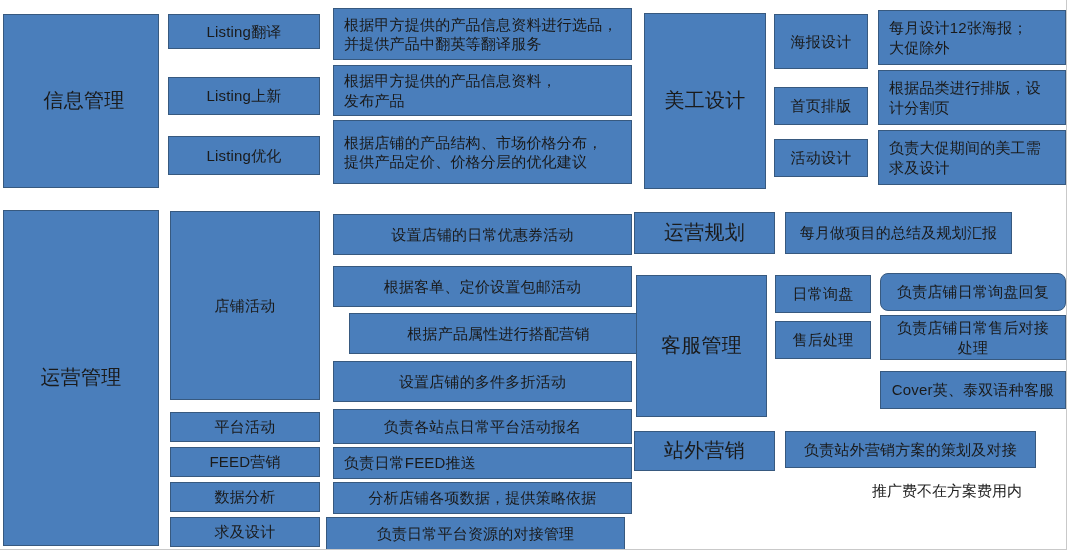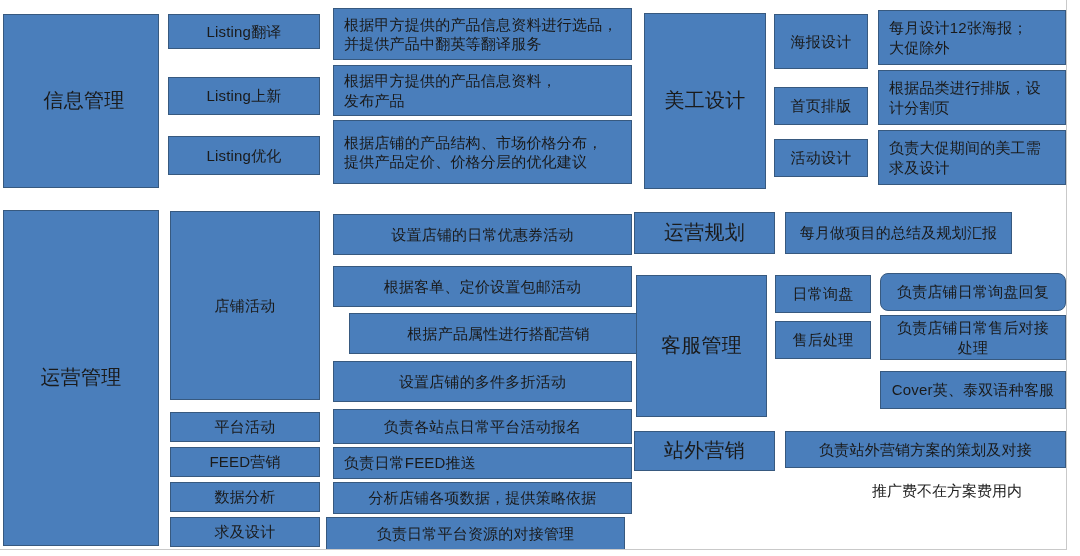--- a/index.html
+++ b/index.html
@@ -117,20 +117,20 @@
 
   <div class="box sub" style="left:775px; top:275px; width:96px; height:38px;">日常询盘</div>
   <div class="box sub" style="left:775px; top:321px; width:96px; height:38px;">售后处理</div>
 
   <div class="box desc" style="left:880px; top:273px; width:186px; height:38px;border-radius:8px;">负责店铺日常询盘回复</div>
   <div class="box desc" style="left:880px; top:315px; width:186px; height:45px;">负责店铺日常售后对接
 处理</div>
   <div class="box desc" style="left:880px; top:371px; width:186px; height:38px;">Cover英、泰双语种客服</div>
 
   <div class="box cat" style="left:634px; top:431px; width:141px; height:40px;">站外营销</div>
-  <div class="box desc" style="left:785px; top:431px; width:281px; height:37px;">负责站外营销方案的策划及对接</div>
+  <div class="box desc" style="left:785px; top:431px; width:251px; height:37px;">负责站外营销方案的策划及对接</div>
 
   <div class="note" style="left:872px; top:482px;">推广费不在方案费用内</div>
 
   <div class="hline" style="left:0px; top:549px; width:1066px; height:1px;"></div>
   <div class="vline" style="left:1066px; top:0px; width:1px; height:550px;"></div>
 
 </div>
 
 </body></html>

